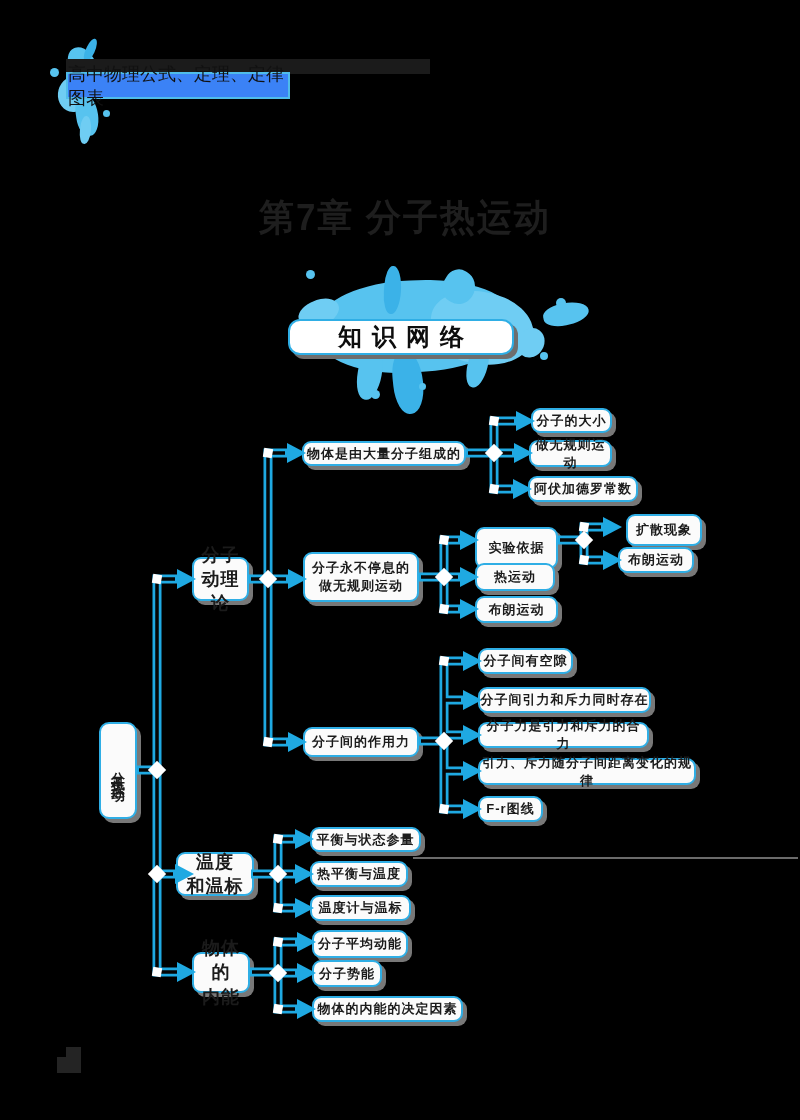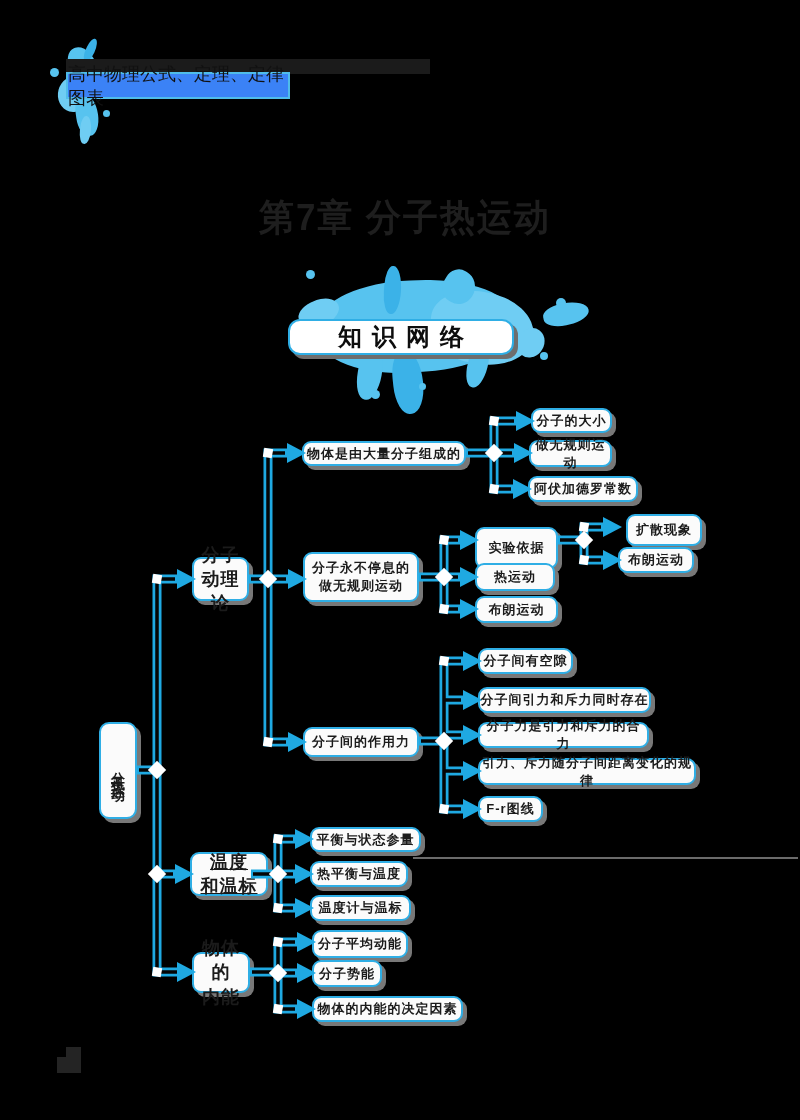--- a/index.html
+++ b/index.html
@@ -100,21 +100,21 @@
 
   <div id="stray-line"></div>
 
   <div class="page-marker" style="left:66px;top:1047px;width:15px;height:13px;"></div>
   <div class="page-marker" style="left:57px;top:1057px;width:24px;height:16px;"></div>
 
   <div class="node" id="node-root" style="left:99px;top:722px;width:38px;height:97px;">分子热运动</div>
 
   <div class="node fs14" style="left:192px;top:557px;width:57px;height:44px;">分子
 动理论</div>
-  <div class="node fs14" style="left:190px;top:852px;width:78px;height:44px;text-decoration:underline;">温度
+  <div class="node fs14" style="left:176px;top:852px;width:78px;height:44px;">温度
 和温标</div>
   <div class="node fs14" style="left:192px;top:952px;width:58px;height:41px;">物体的
 内能</div>
 
   <div class="node" style="left:303px;top:552px;width:116px;height:50px;">分子永不停息的
 做无规则运动</div>
   <div class="node" style="left:302px;top:441px;width:164px;height:25px;">物体是由大量分子组成的</div>
   <div class="node" style="left:303px;top:727px;width:116px;height:30px;">分子间的作用力</div>
 
   <div class="node" style="left:531px;top:408px;width:81px;height:25px;">分子的大小</div>

